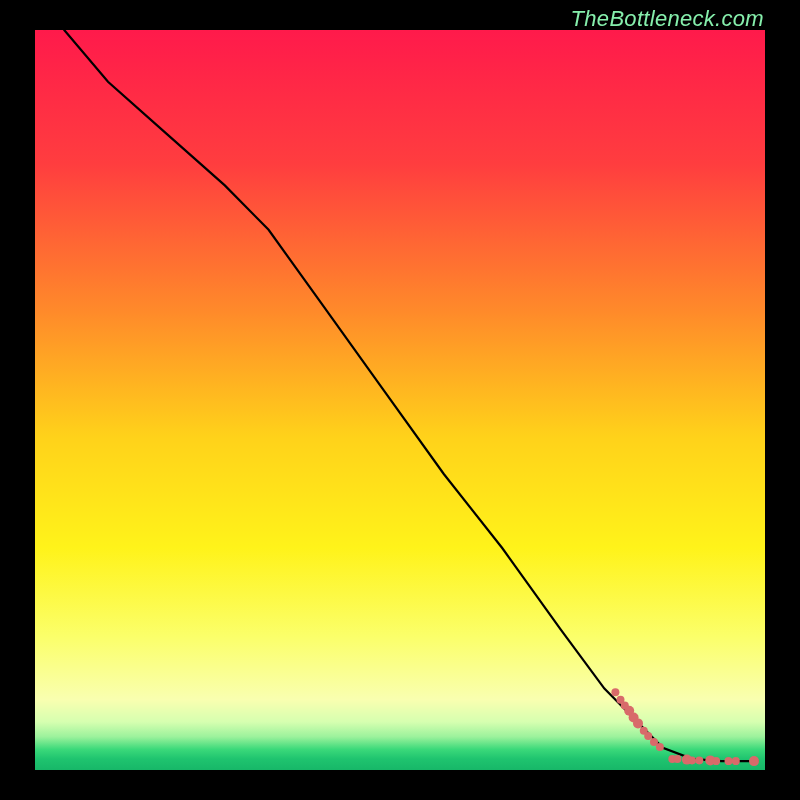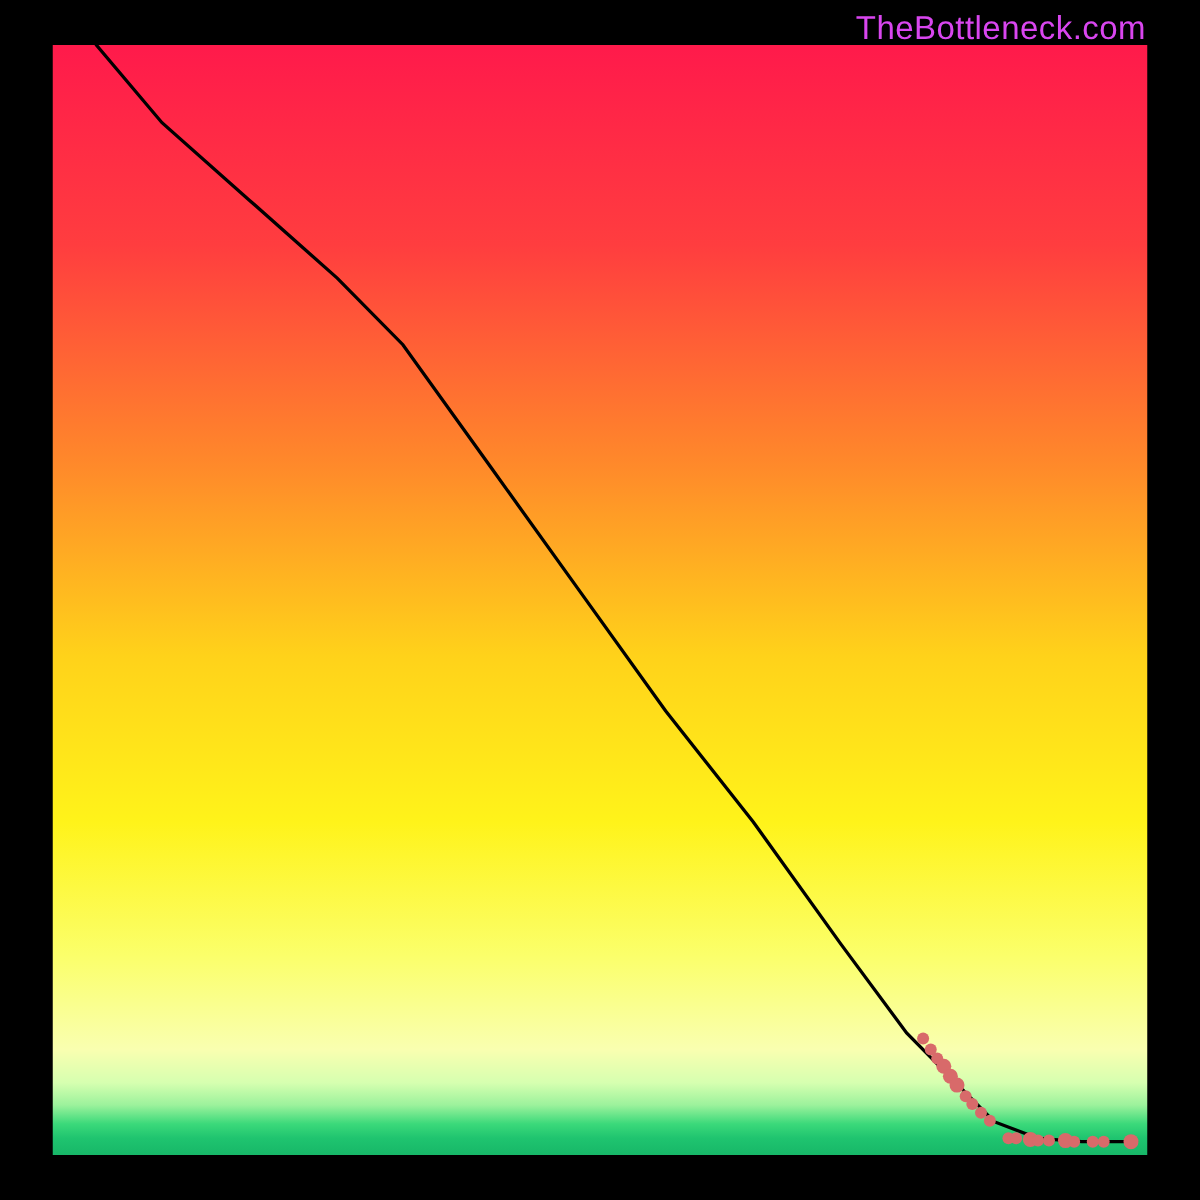--- a/index.html
+++ b/index.html
@@ -24,24 +24,25 @@
     height: 740px;
   }
   .gradient-bg {
     position: absolute;
     inset: 0;
   }
   .watermark {
     position: absolute;
     top: 6px;
     right: 36px;
-    color: #d946ef;
+    color: #86efac;
     font-size: 22px;
     font-weight: 400;
     letter-spacing: 0.3px;
+    font-style: italic;
   }
   svg.curve {
     position: absolute;
     inset: 0;
   }
 </style>
 </head>
 <body>
 
 <div class="stage">

